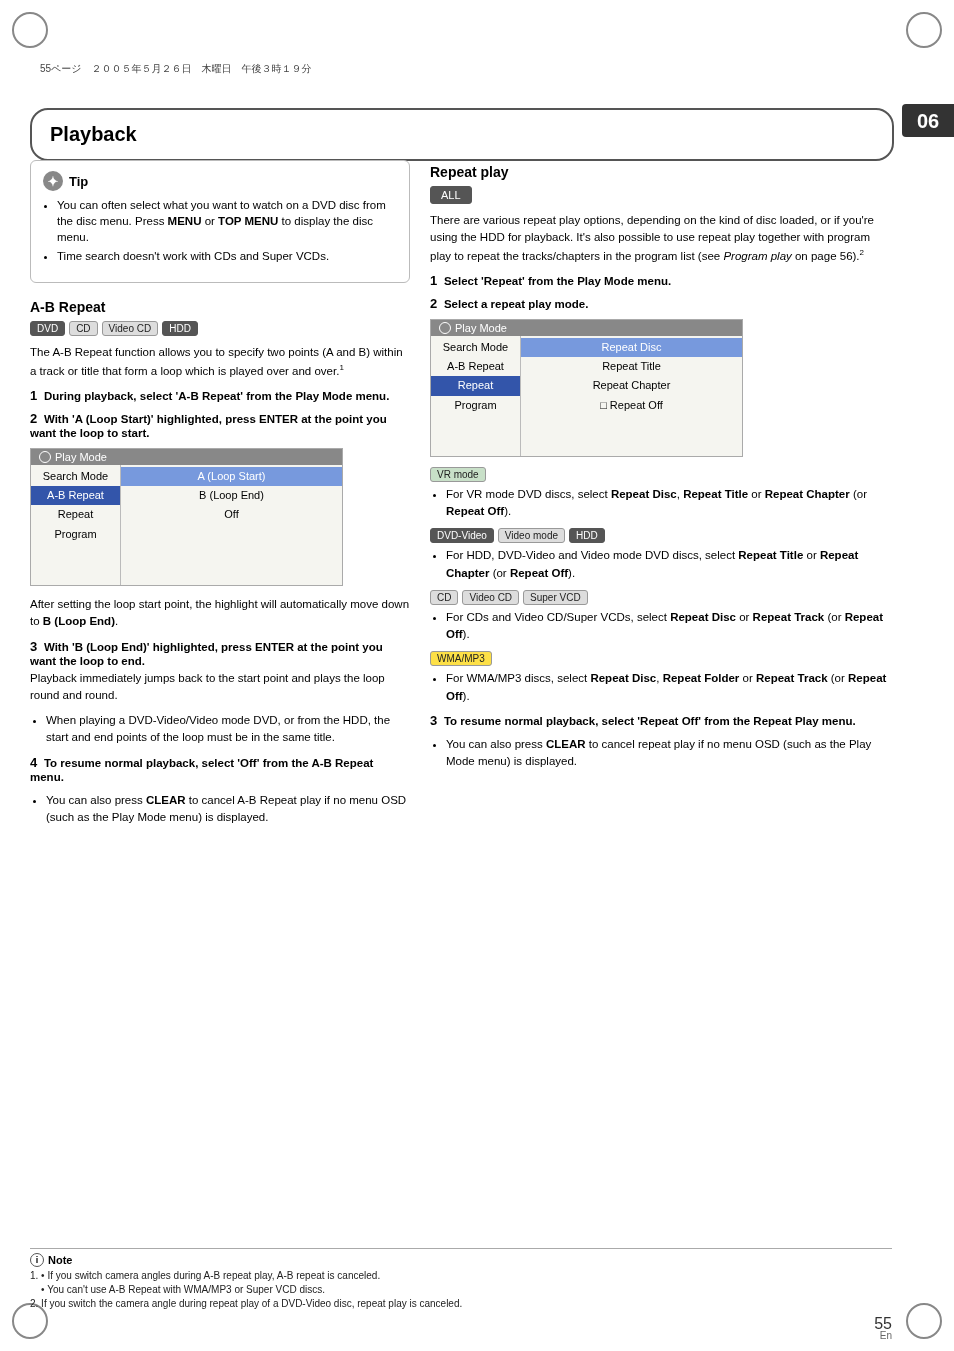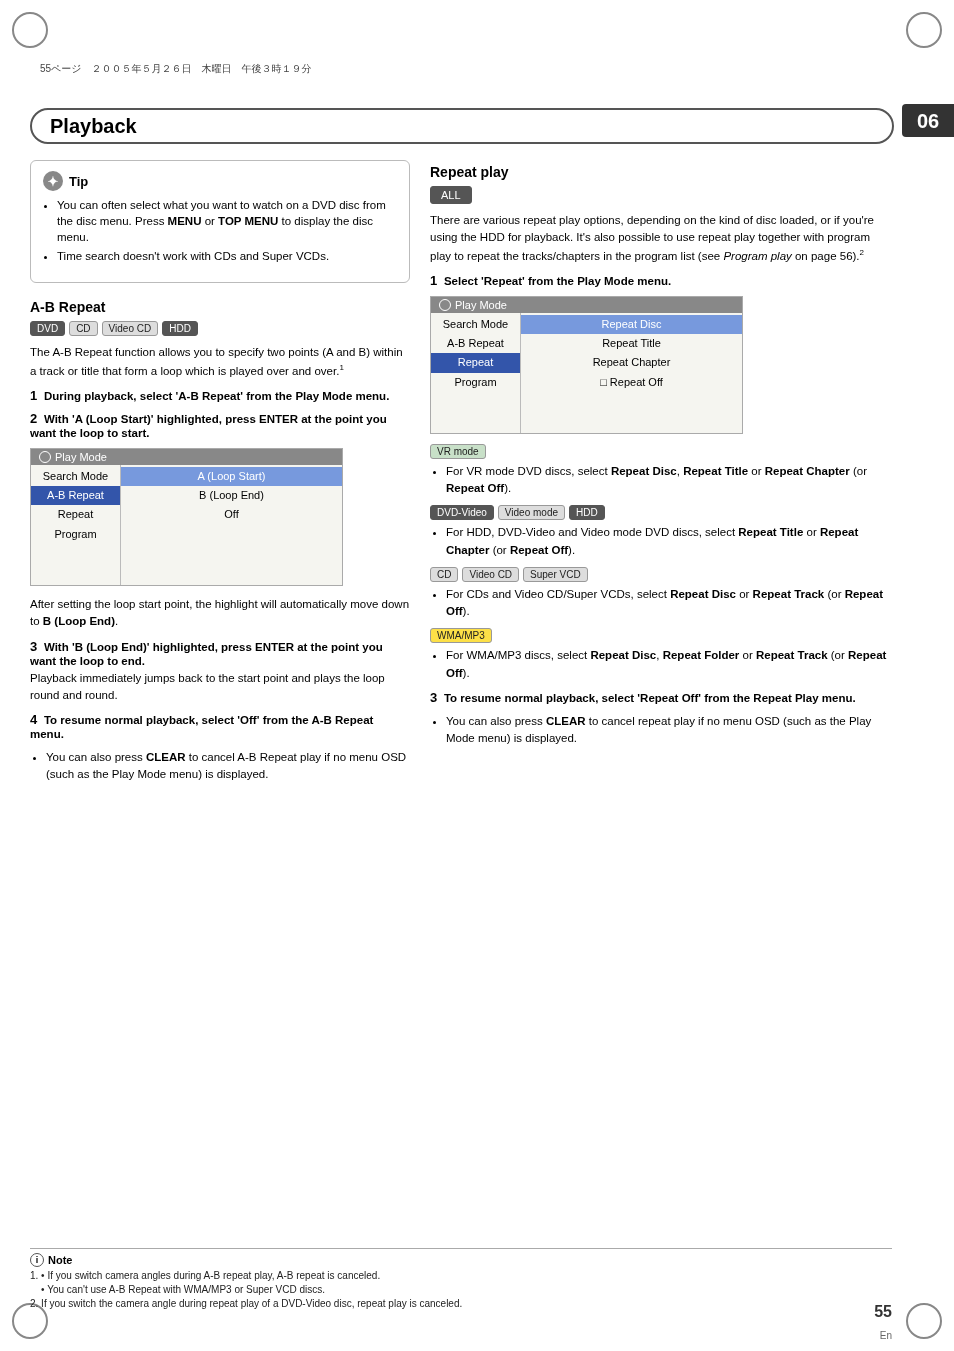--- a/index.html
+++ b/index.html
@@ -40,21 +40,21 @@
       padding: 6px 0 4px 0;
       border-radius: 4px 0 0 4px;
     }
 
     
     .header-bar {
       position: absolute;
       top: 108px;
       left: 30px;
       right: 60px;
-      height: 36px;
+      height: 53px;
       border: 2px solid #555;
       border-radius: 18px;
       display: flex;
       align-items: center;
       padding-left: 18px;
     }
     .header-title {
       font-size: 20px;
       font-weight: bold;
     }
@@ -294,24 +294,24 @@
     }
     .note-bar-text {
       font-size: 10px;
       line-height: 1.4;
       color: #222;
     }
 
     
     .page-number-bottom {
       position: absolute;
-      bottom: 30px;
+      bottom: 18px;
       right: 62px;
       font-size: 16px;
-      font-weight: bold;
+      font-weight: normal;
       color: #333;
     }
     .page-lang {
       position: absolute;
       bottom: 10px;
       right: 62px;
       font-size: 10px;
       color: #666;
     }
 
@@ -411,20 +411,23 @@
     <div class="body-text">
       After setting the loop start point, the highlight will automatically move down to <b>B (Loop End)</b>.
     </div>
 
     <div class="step">
       <span class="step-num">3</span>&nbsp;
       <span class="step-text">With 'B (Loop End)' highlighted, press ENTER at the point you want the loop to end.</span>
       <div class="step-body">Playback immediately jumps back to the start point and plays the loop round and round.</div>
     </div>
 
+    <ul class="bullet-list">
+      <li>When playing a DVD-Video/Video mode DVD, or from the HDD, the start and end points of the loop must be in the same title.</li>
+    </ul>
 
     <div class="step">
       <span class="step-num">4</span>&nbsp;
       <span class="step-text">To resume normal playback, select 'Off' from the A-B Repeat menu.</span>
     </div>
 
     <ul class="bullet-list">
       <li>You can also press <b>CLEAR</b> to cancel A-B Repeat play if no menu OSD (such as the Play Mode menu) is displayed.</li>
     </ul>
 
@@ -440,20 +443,24 @@
 
     <div class="body-text">
       There are various repeat play options, depending on the kind of disc loaded, or if you're using the HDD for playback. It's also possible to use repeat play together with program play to repeat the tracks/chapters in the program list (see <i>Program play</i> on page 56).<sup>2</sup>
     </div>
 
     <div class="step">
       <span class="step-num">1</span>&nbsp;
       <span class="step-text">Select 'Repeat' from the Play Mode menu.</span>
     </div>
 
+    <div class="step">
+      <span class="step-num">2</span>&nbsp;
+      <span class="step-text">Select a repeat play mode.</span>
+    </div>
 
     <div class="menu-mock">
       <div class="menu-mock-header">
         <span class="menu-mock-header-icon"></span>
         <span>Play Mode</span>
       </div>
       <div class="menu-mock-body">
         <div class="menu-mock-left">
           <div class="menu-row">Search Mode</div>
           <div class="menu-row">A-B Repeat</div>

